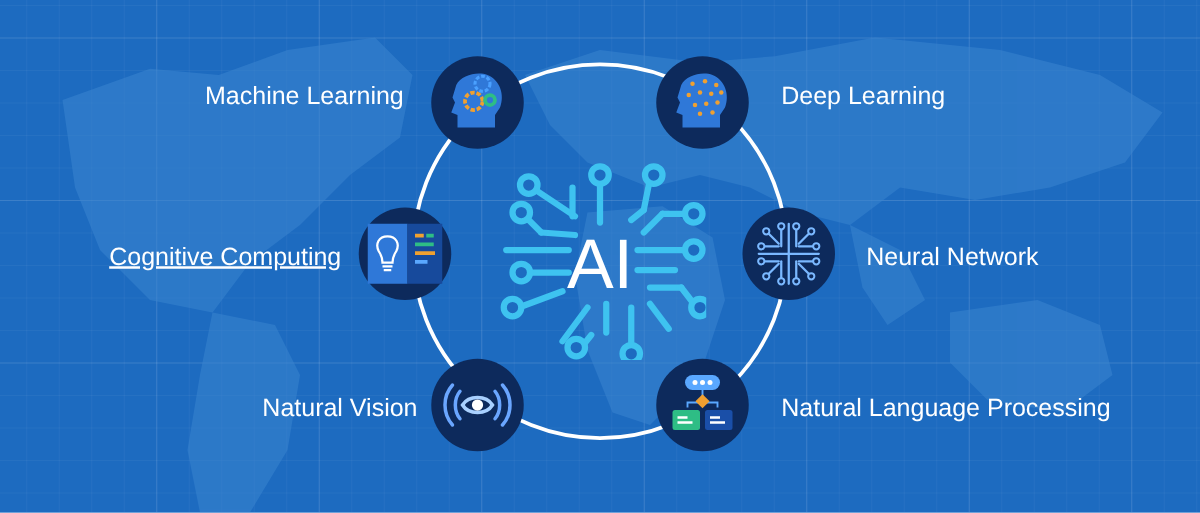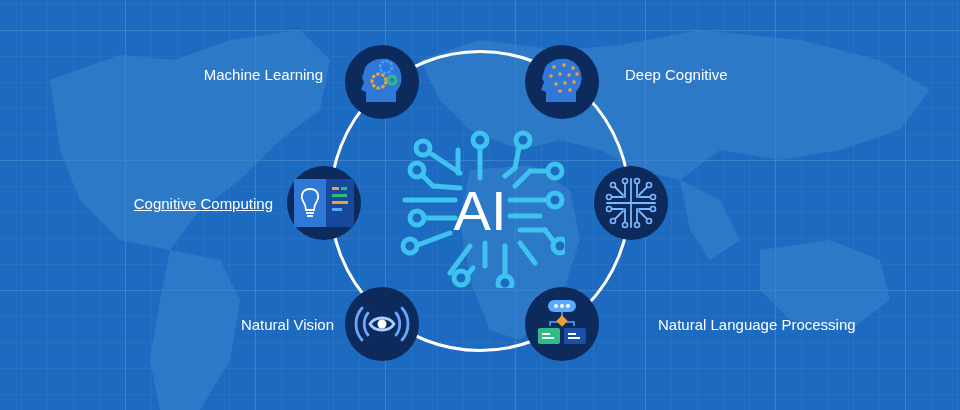--- a/index.html
+++ b/index.html
@@ -9,21 +9,21 @@
     background-image:
       linear-gradient(rgba(255,255,255,0.10) 1px,transparent 1px),
       linear-gradient(90deg,rgba(255,255,255,0.10) 1px,transparent 1px),
       linear-gradient(rgba(255,255,255,0.04) 1px,transparent 1px),
       linear-gradient(90deg,rgba(255,255,255,0.04) 1px,transparent 1px);
     background-size:130px 130px,130px 130px,26px 26px,26px 26px;
     background-position:-5px 30px,-5px 30px,-5px 30px,-5px 30px;}
   .map{position:absolute;inset:0;}
   .ring{position:absolute;left:329px;top:50px;width:302px;height:302px;border:3px solid #ffffff;border-radius:50%;box-sizing:border-box;}
   .node{position:absolute;width:74px;height:74px;border-radius:50%;background:#0d2a5c;display:flex;align-items:center;justify-content:center;}
-  .label{position:absolute;color:#ffffff;font-size:15px;white-space:nowrap;}
+  .label{position:absolute;color:#ffffff;font-size:20px;white-space:nowrap;}
   .label.right{text-align:left;}
   .label.left{text-align:right;}
   .center{position:absolute;left:395px;top:118px;width:170px;height:170px;}
 </style>
 </head>
 <body>
 
 <div class="stage">
   <div class="grid"></div>
 
@@ -102,21 +102,21 @@
           <circle cx="35" cy="21" r="1.8"></circle>
           <circle cx="43" cy="20" r="1.8"></circle>
         <circle cx="22" cy="30" r="1.8"></circle>
           <circle cx="31" cy="29" r="1.8"></circle>
           <circle cx="40" cy="28" r="1.8"></circle>
         <circle cx="26" cy="37" r="1.8"></circle>
           <circle cx="36" cy="36" r="1.8"></circle>
       </g>
     </svg>
   </div>
-  <div class="label right" style="left:625px;top:66px;">Deep Cognitive</div>
+  <div class="label right" style="left:625px;top:66px;">Deep Learning</div>
 
   <div class="node" style="left:287px;top:166px;">
     <svg width="60" height="52" viewBox="0 0 60 52">
       <rect x="0" y="2" width="32" height="48" fill="#2f78d8"></rect>
       <rect x="32" y="2" width="28" height="48" fill="#174a9c"></rect>
       <path d="M16,12 C9,12 6,18 9,24 C11,27 12,29 12,33 L20,33 C20,29 21,27 23,24 C26,18 23,12 16,12 Z" fill="none" stroke="#ffffff" stroke-width="1.8"></path>
       <line x1="12" y1="36" x2="20" y2="36" stroke="#ffffff" stroke-width="1.8"></line>
       <line x1="13" y1="39" x2="19" y2="39" stroke="#ffffff" stroke-width="1.8"></line>
       <rect x="38" y="10" width="7" height="3" fill="#f0a030"></rect>
       <rect x="47" y="10" width="6" height="3" fill="#2ebd85"></rect>
@@ -154,20 +154,21 @@
           <circle cx="50" cy="22" r="2.5"></circle>
         <circle cx="6" cy="34" r="2.5"></circle>
           <circle cx="50" cy="34" r="2.5"></circle>
         <circle cx="10" cy="46" r="2.5"></circle>
           <circle cx="46" cy="46" r="2.5"></circle>
         <circle cx="22" cy="50" r="2.5"></circle>
           <circle cx="34" cy="50" r="2.5"></circle>
       </g>
     </svg>
   </div>
+  <div class="label right" style="left:693px;top:195px;">Neural Network</div>
 
   <div class="node" style="left:345px;top:287px;">
     <svg width="60" height="44" viewBox="0 0 60 44">
       <g fill="none" stroke="#6aa6ff" stroke-width="2.8" stroke-linecap="round">
         <path d="M10,6 C2,15 2,29 10,38"></path>
         <path d="M16,11 C11,17 11,27 16,33"></path>
         <path d="M50,6 C58,15 58,29 50,38"></path>
         <path d="M44,11 C49,17 49,27 44,33"></path>
         <path d="M18,22 C23,14 37,14 42,22 C37,30 23,30 18,22 Z" stroke="#a8d0ff"></path>
       </g>
@@ -186,14 +187,14 @@
       <path d="M16,28 L16,24 L40,24 L40,28" fill="none" stroke="#5aa8ff" stroke-width="1.5"></path>
       <rect x="24" y="19" width="8" height="8" fill="#f0a030" transform="rotate(45 28 23)"></rect>
       <rect x="4" y="30" width="22" height="16" rx="2" fill="#2ebd85"></rect>
       <rect x="8" y="35" width="8" height="2" fill="#ffffff"></rect>
         <rect x="8" y="39" width="12" height="2" fill="#ffffff"></rect>
       <rect x="30" y="30" width="22" height="16" rx="2" fill="#1a4fa8"></rect>
       <rect x="34" y="35" width="8" height="2" fill="#ffffff"></rect>
         <rect x="34" y="39" width="12" height="2" fill="#ffffff"></rect>
     </svg>
   </div>
-  <div class="label right" style="left:625px;top:316px;margin-left:33px;">Natural Language Processing</div>
+  <div class="label right" style="left:625px;top:316px;">Natural Language Processing</div>
 </div>
 
 </body></html>

